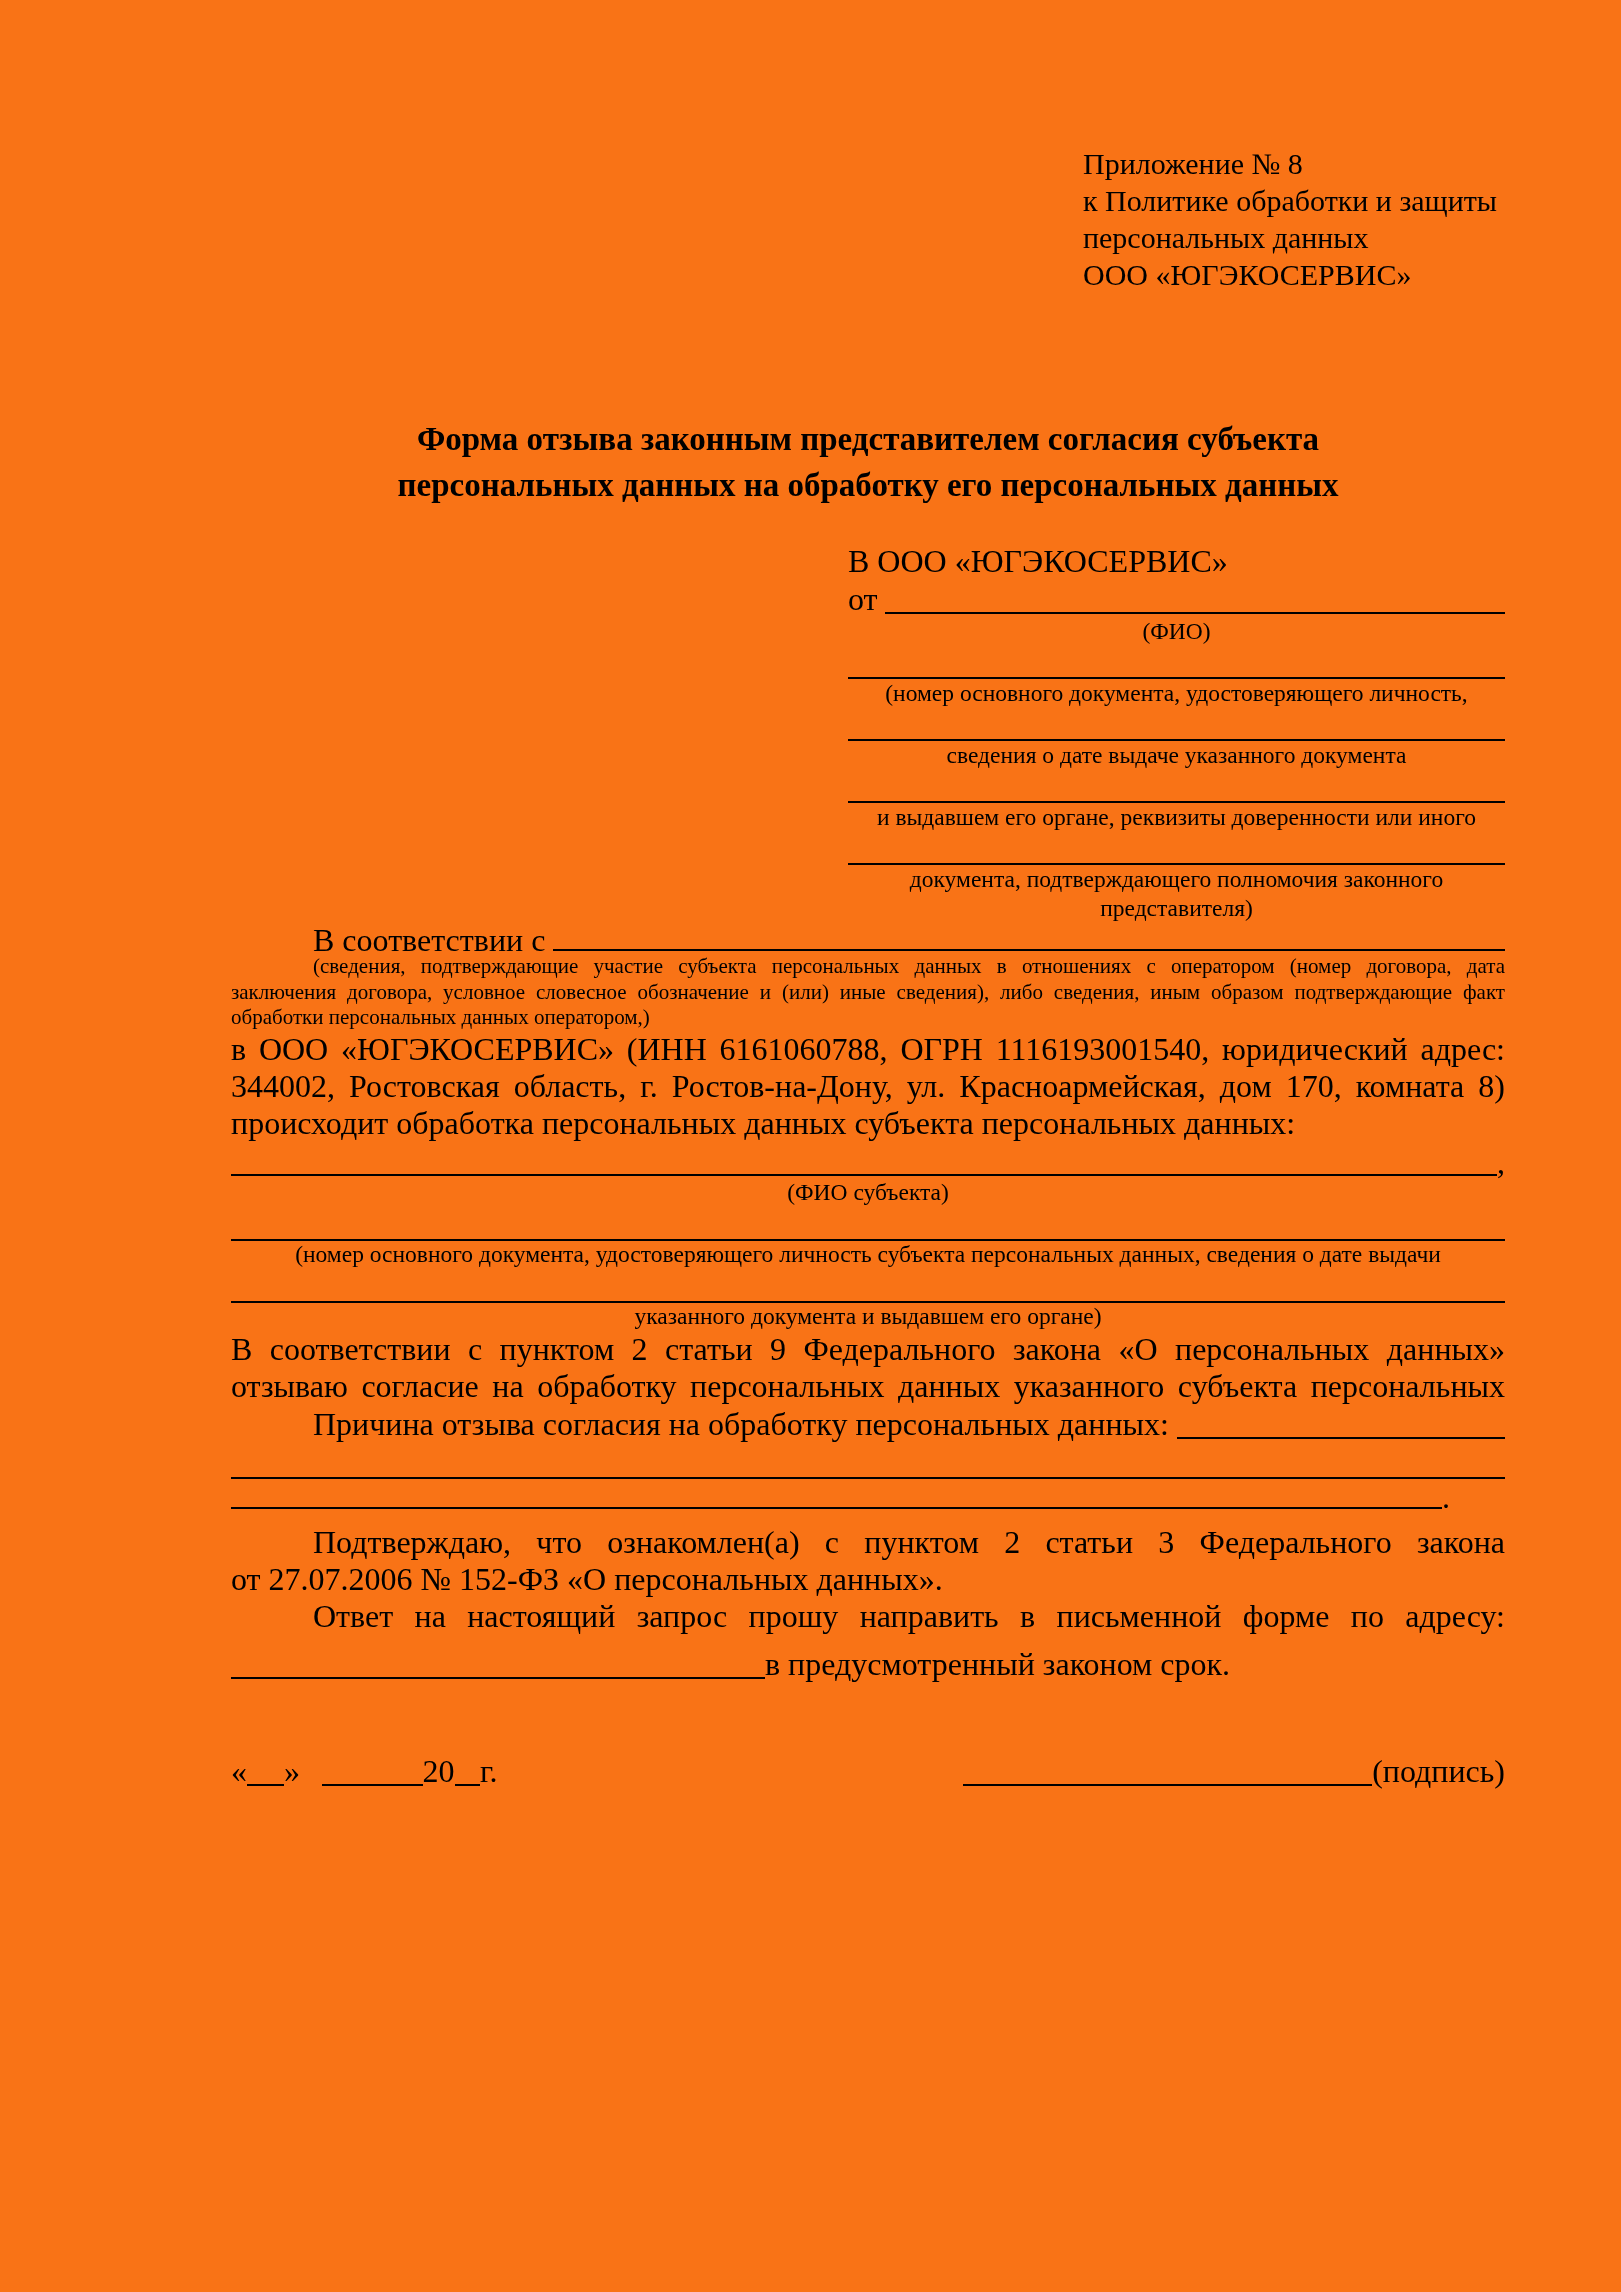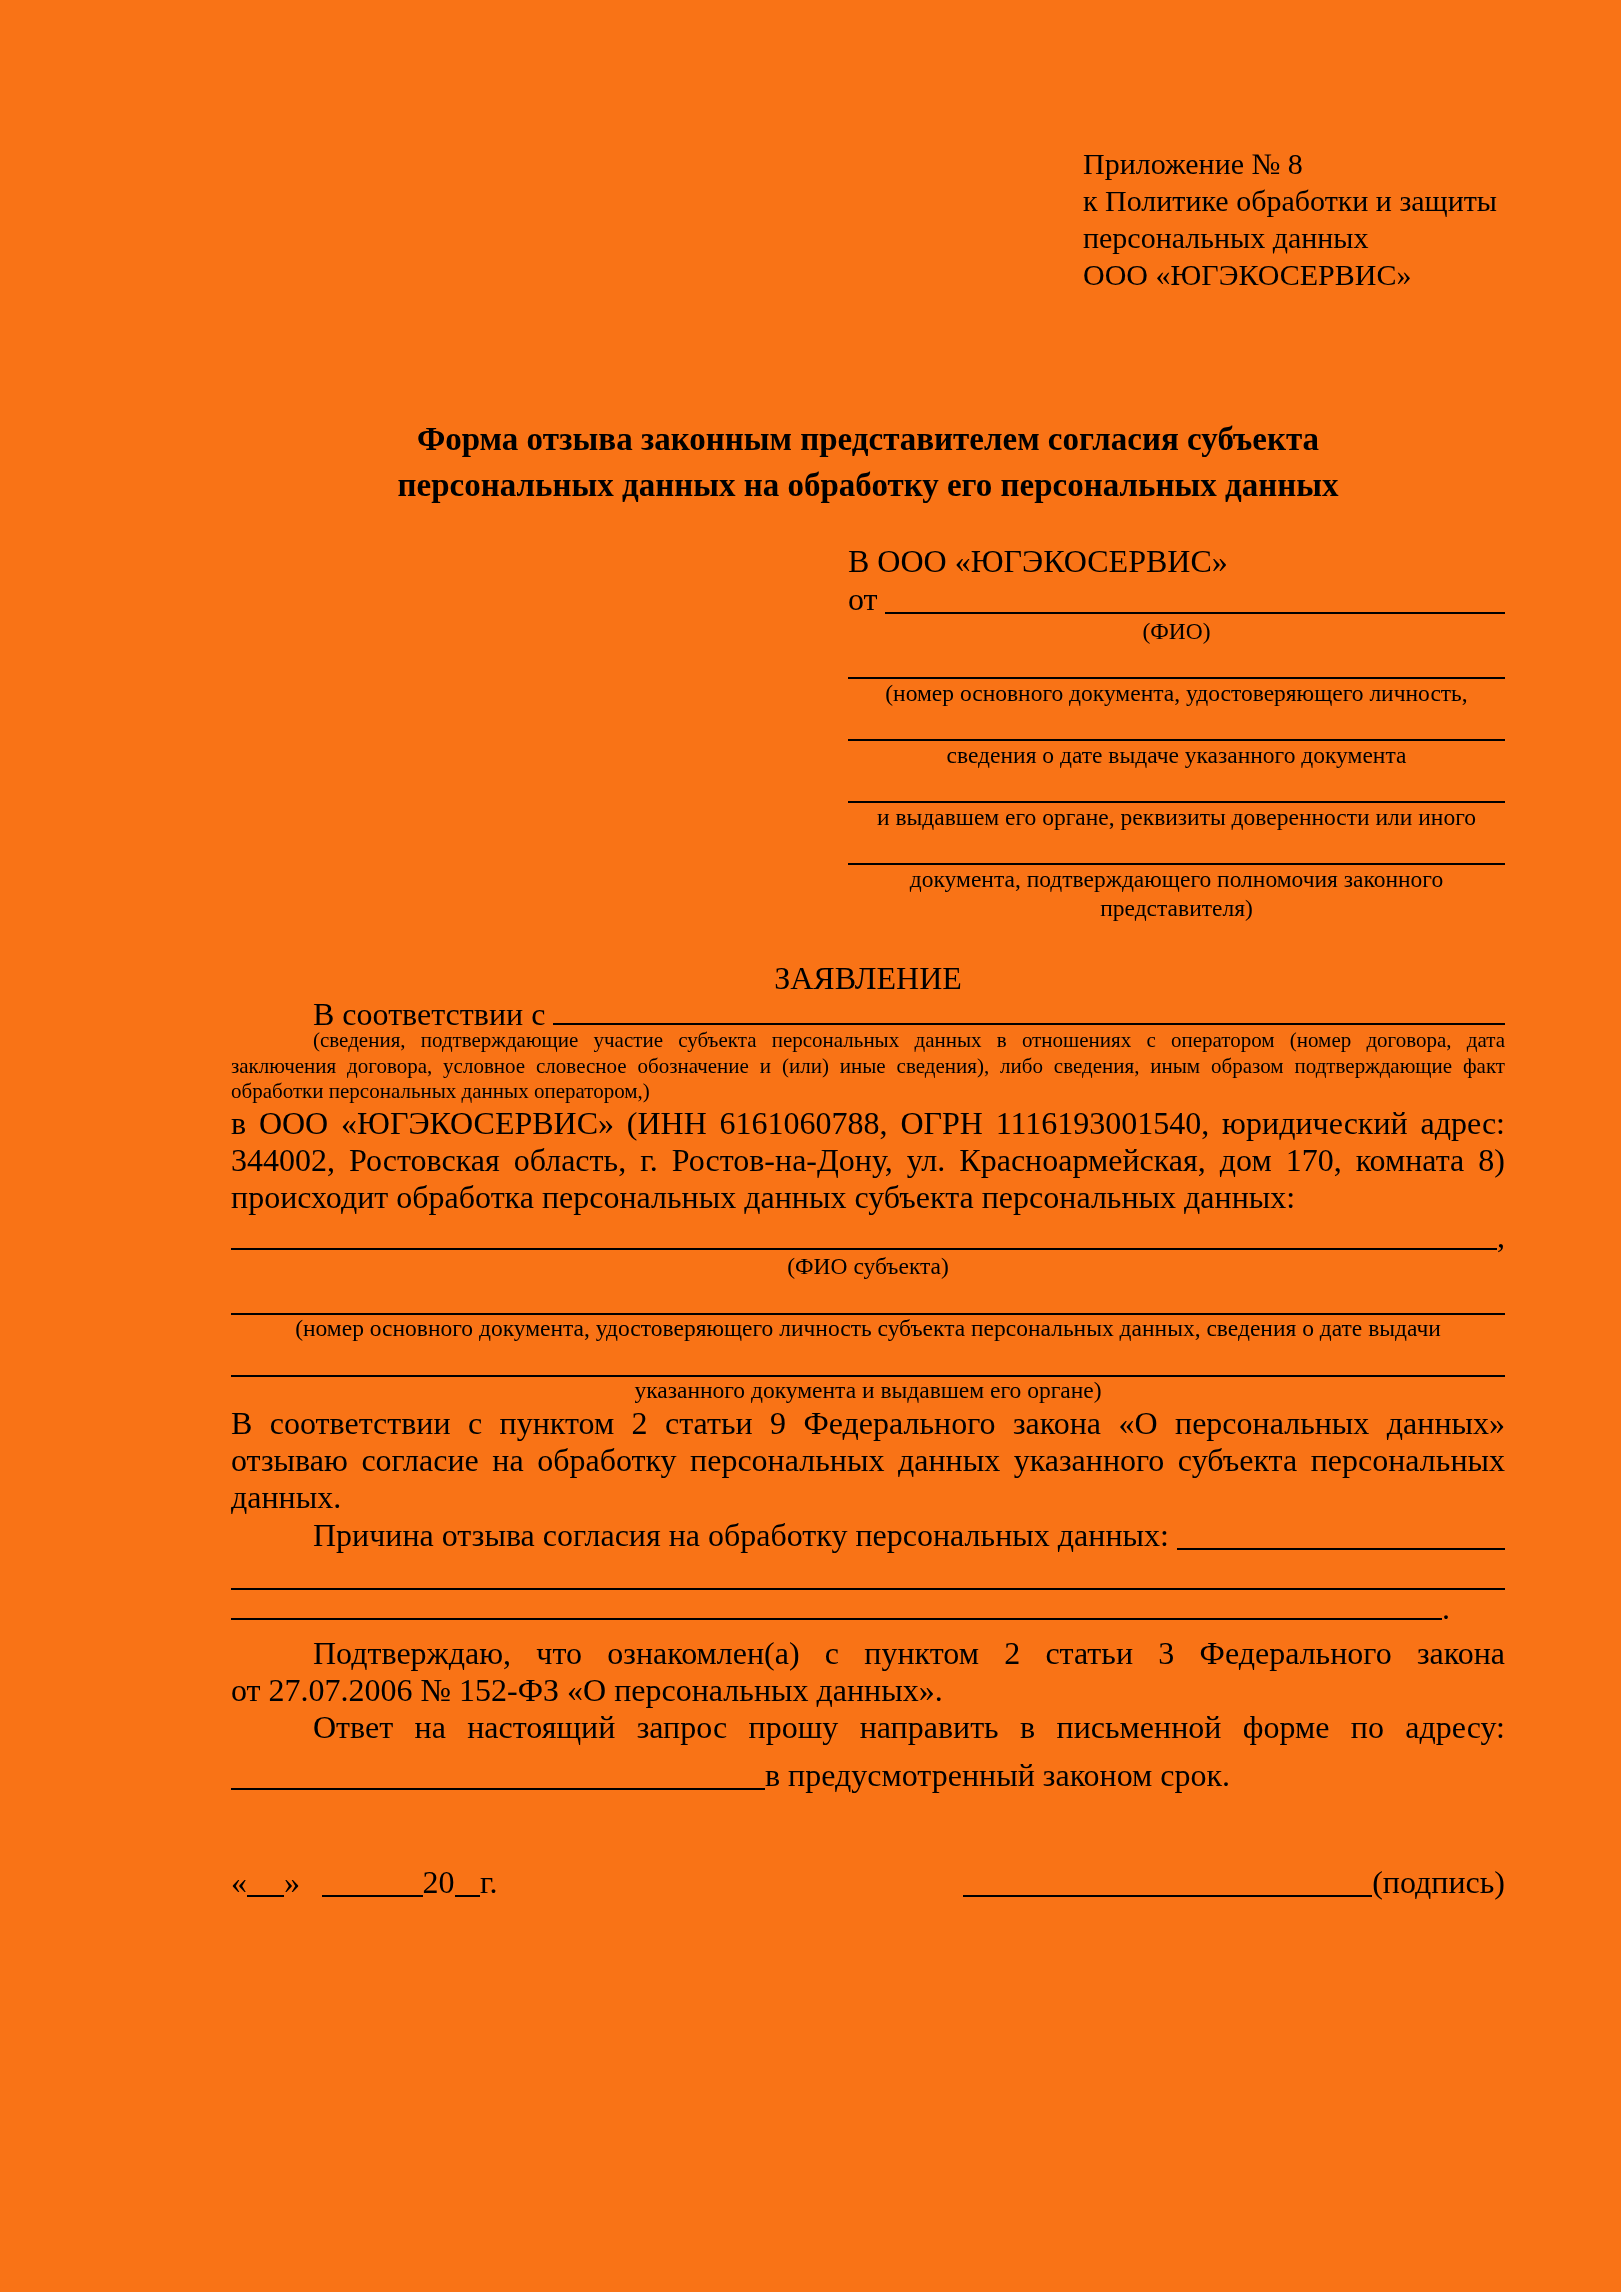--- a/index.html
+++ b/index.html
@@ -87,21 +87,20 @@
     <div class="u-row"></div>
     <div class="cap">(номер основного документа, удостоверяющего личность,</div>
     <div class="u-row"></div>
     <div class="cap">сведения о дате выдаче указанного документа</div>
     <div class="u-row"></div>
     <div class="cap">и выдавшем его органе, реквизиты доверенности или иного</div>
     <div class="u-row"></div>
     <div class="cap">документа, подтверждающего полномочия законного представителя)</div>
   </div>
 
-  <div class="heading">ЗАЯВЛЕНИЕ</div>
 
   <div class="intro-row">
     <span class="lbl">В соответствии с</span>
     <span class="fill"></span>
   </div>
 
   <div class="fp jl first">(сведения, подтверждающие участие субъекта персональных данных в отношениях с оператором (номер договора, дата</div>
   <div class="fp jl">заключения договора, условное словесное обозначение и (или) иные сведения), либо сведения, иным образом подтверждающие факт</div>
   <div class="fp">обработки персональных данных оператором,)</div>
 
@@ -116,21 +115,20 @@
   <div class="cap28">(ФИО субъекта)</div>
 
   <div class="u-row38"></div>
   <div class="cap28">(номер основного документа, удостоверяющего личность субъекта персональных данных, сведения о дате выдачи</div>
 
   <div class="u-row38"></div>
   <div class="cap28">указанного документа и выдавшем его органе)</div>
 
   <div class="body-line jl">В соответствии с пунктом 2 статьи 9 Федерального закона «О персональных данных»</div>
   <div class="body-line jl">отзываю согласие на обработку персональных данных указанного субъекта персональных</div>
-  <div class="body-line">данных.</div>
 
   <div class="reason-row">
     <span class="lbl">Причина отзыва согласия на обработку персональных данных:</span>
     <span class="fill"></span>
   </div>
 
   <div class="blank1"></div>
   <div class="blank2-row">
     <span class="fill"></span>
     <span class="tail">.</span>

